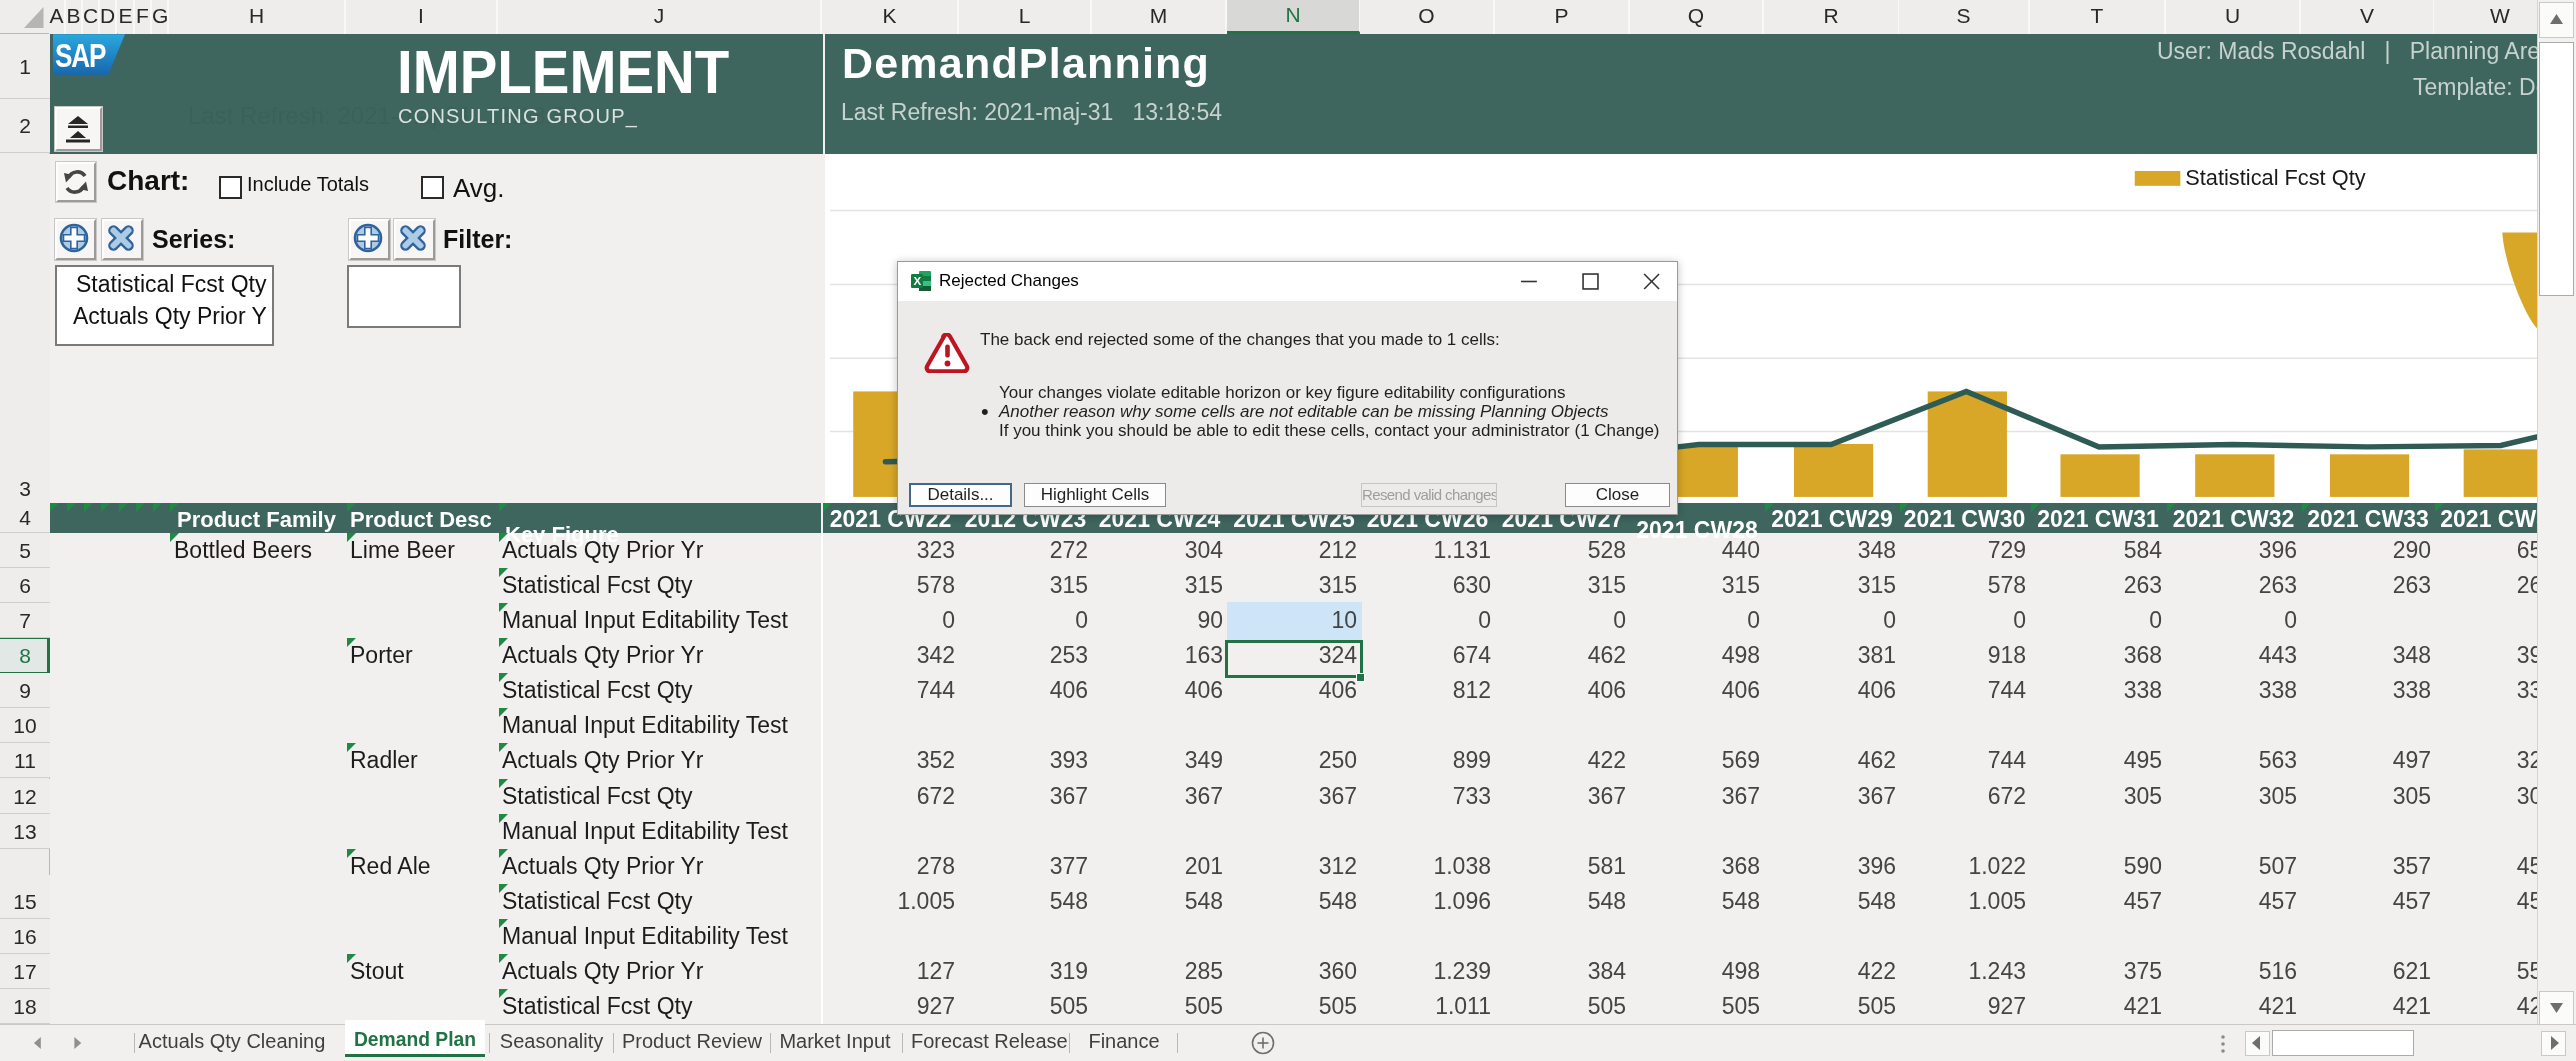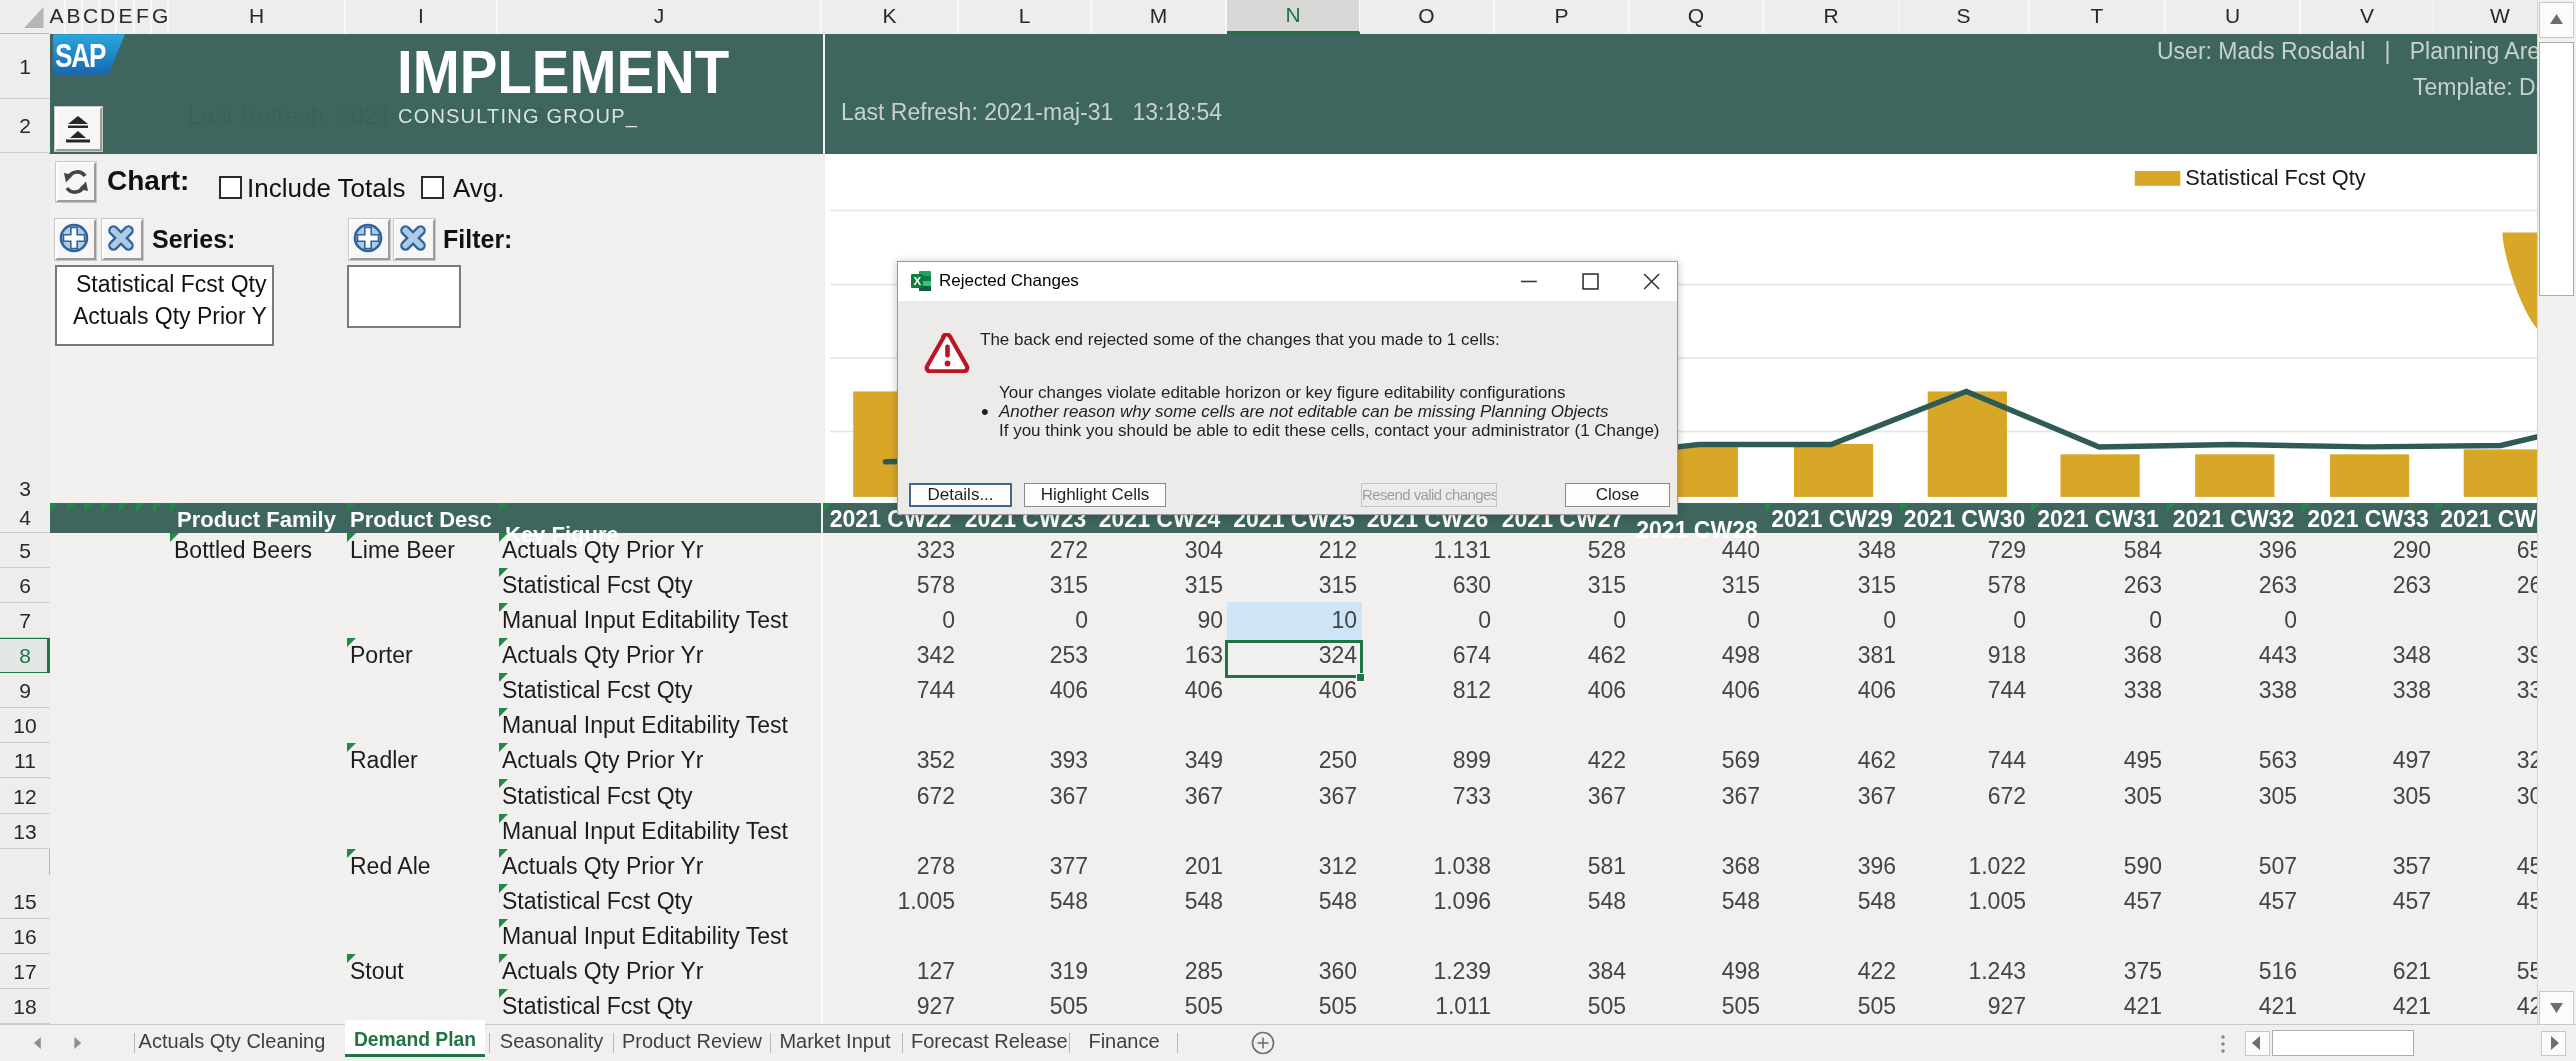--- a/index.html
+++ b/index.html
@@ -88,20 +88,21 @@
 </svg>
 <div class="abs" style="left:397px;top:37px;color:#fff;font-weight:bold;font-size:61px;transform:scaleX(0.925);transform-origin:0 0;white-space:nowrap;">IMPLEMENT</div>
 <div class="abs" style="left:398px;top:105px;color:#D9E2DF;font-size:20px;letter-spacing:1.2px;white-space:nowrap;">CONSULTING GROUP_</div>
 <div class="btn3d" style="left:55px;top:107px;width:47px;height:44px;"></div>
 <svg class="abs" style="left:55px;top:107px" width="47" height="44" viewBox="0 0 47 44">
 <polygon points="23,9 33,17 13,17" fill="#262626"></polygon>
         <rect x="13" y="18.5" width="20" height="2.5" fill="#262626"></rect>
 <polygon points="23,24 31,31 15,31" fill="#262626"></polygon>
         <rect x="11" y="32.5" width="24" height="3" fill="#262626"></rect>
 </svg>
+<div class="abs" style="left:842px;top:39px;color:#fff;font-weight:bold;font-size:43px;letter-spacing:1.2px;">DemandPlanning</div>
 <div class="abs" style="left:841px;top:99px;color:#C7D2CE;font-size:23px;">Last Refresh: 2021-maj-31&nbsp;&nbsp; 13:18:54</div>
 <div class="abs" style="left:2157px;top:38px;color:#C7D2CE;font-size:23px;white-space:nowrap;">User: Mads Rosdahl&nbsp;&nbsp; |&nbsp;&nbsp; Planning Area</div>
 <div class="abs" style="left:2413px;top:74px;color:#C7D2CE;font-size:23px;white-space:nowrap;">Template: Dem</div>
 <svg class="abs" style="left:825px;top:154px" width="1712" height="350" viewBox="833 155 1728 353">
 <rect x="833" y="155" width="1728" height="353" fill="#FFFFFF"></rect>
 <line x1="838" y1="212" x2="2561" y2="212" stroke="#E3E3E2" stroke-width="1.5"></line>
 <line x1="838" y1="286.5" x2="2561" y2="286.5" stroke="#E3E3E2" stroke-width="1.5"></line>
 <line x1="838" y1="361" x2="2561" y2="361" stroke="#E3E3E2" stroke-width="1.5"></line>
 <line x1="838" y1="435" x2="2561" y2="435" stroke="#E3E3E2" stroke-width="1.5"></line>
 <rect x="861.5" y="394.5" width="80" height="106.5" fill="#D9A728"></rect>
@@ -126,21 +127,21 @@
 <svg class="abs" style="left:56px;top:162px" width="40" height="40" viewBox="0 0 40 40">
 <g fill="none" stroke="#454545" stroke-width="3.6">
 <path d="M29 14 A 9.5 9.5 0 0 0 12.5 15.5"></path>
 <path d="M11 26 A 9.5 9.5 0 0 0 27.5 24.5"></path>
 </g>
 <polygon points="8,11 17,13 10,20.5 8,11" fill="#454545"></polygon>
 <polygon points="32,29 23,27 30,19.5 32,29" fill="#454545"></polygon>
 </svg>
 <div class="abs" style="left:107px;top:165px;font-size:28px;font-weight:bold;color:#111;">Chart:</div>
 <div class="abs" style="left:219px;top:176px;width:23px;height:23px;background:#fff;border:2.5px solid #2A2A2A;"></div>
-<div class="abs" style="left:247px;top:173px;font-size:26px;color:#111;">Include Totals</div>
+<div class="abs" style="left:247px;top:173px;font-size:20px;color:#111;">Include Totals</div>
 <div class="abs" style="left:421px;top:176px;width:23px;height:23px;background:#fff;border:2.5px solid #2A2A2A;"></div>
 <div class="abs" style="left:453px;top:173px;font-size:26px;color:#111;">Avg.</div>
 <div class="btn3d" style="left:55px;top:219px;width:41px;height:41px;"></div>
       <svg class="abs" style="left:55px;top:219px" width="41" height="41" viewBox="0 0 41 41">
         <circle cx="19" cy="19" r="13" fill="#AECBE5" stroke="#2F639E" stroke-width="2.6"></circle>
         <path d="M15.8 8.5 h6.4 v7.3 h7.3 v6.4 h-7.3 v7.3 h-6.4 v-7.3 h-7.3 v-6.4 h7.3 Z" fill="#FDFDFD" stroke="#2F639E" stroke-width="1.6"></path>
       </svg>
 <div class="btn3d" style="left:102px;top:219px;width:41px;height:41px;"></div>
       <svg class="abs" style="left:102px;top:219px" width="41" height="41" viewBox="0 0 41 41">
         <g stroke="#2F639E" stroke-width="10.5" stroke-linecap="round">
@@ -172,21 +173,21 @@
 <div class="abs" style="left:443px;top:225px;font-size:25px;font-weight:bold;color:#111;">Filter:</div>
 <div class="abs" style="left:55px;top:265px;width:219px;height:81px;background:#fff;border:2px solid #7A7A7A;"></div>
 <div class="abs" style="left:76px;top:271px;font-size:23px;color:#111;white-space:nowrap;">Statistical Fcst Qty</div>
 <div class="abs" style="left:73px;top:303px;font-size:23px;color:#111;white-space:nowrap;">Actuals Qty Prior Y</div>
 <div class="abs" style="left:347px;top:265px;width:114px;height:63px;background:#fff;border:2px solid #7A7A7A;"></div>
 <div class="abs" style="left:50px;top:503px;width:2488px;height:30px;background:#3E665E;"></div>
 <div class="hd" style="left:177px;top:507px;font-size:22px;">Product Family</div>
 <div class="hd" style="left:350px;top:507px;font-size:22px;">Product Desc</div>
 <div class="hd" style="left:505px;top:522px;font-size:22px;">Key Figure</div>
 <div class="hd" style="left:822px;top:506px;width:137px;text-align:center;">2021 CW22</div>
-<div class="hd" style="left:959px;top:506px;width:133px;text-align:center;">2021 CW23</div>
+<div class="hd" style="left:959px;top:506px;width:133px;text-align:center;">2012 CW23</div>
 <div class="hd" style="left:1092px;top:506px;width:135px;text-align:center;">2021 CW24</div>
 <div class="hd" style="left:1227px;top:506px;width:134px;text-align:center;">2021 CW25</div>
 <div class="hd" style="left:1360px;top:506px;width:135px;text-align:center;">2021 CW26</div>
 <div class="hd" style="left:1495px;top:506px;width:135px;text-align:center;">2021 CW27</div>
 <div class="hd" style="left:1630px;top:506px;width:134px;text-align:center;margin-top:11px;">2021 CW28</div>
 <div class="hd" style="left:1764px;top:506px;width:136px;text-align:center;">2021 CW29</div>
 <div class="hd" style="left:1899px;top:506px;width:131px;text-align:center;">2021 CW30</div>
 <div class="hd" style="left:2030px;top:506px;width:136px;text-align:center;">2021 CW31</div>
 <div class="hd" style="left:2166px;top:506px;width:135px;text-align:center;">2021 CW32</div>
 <div class="hd" style="left:2301px;top:506px;width:134px;text-align:center;">2021 CW33</div>

